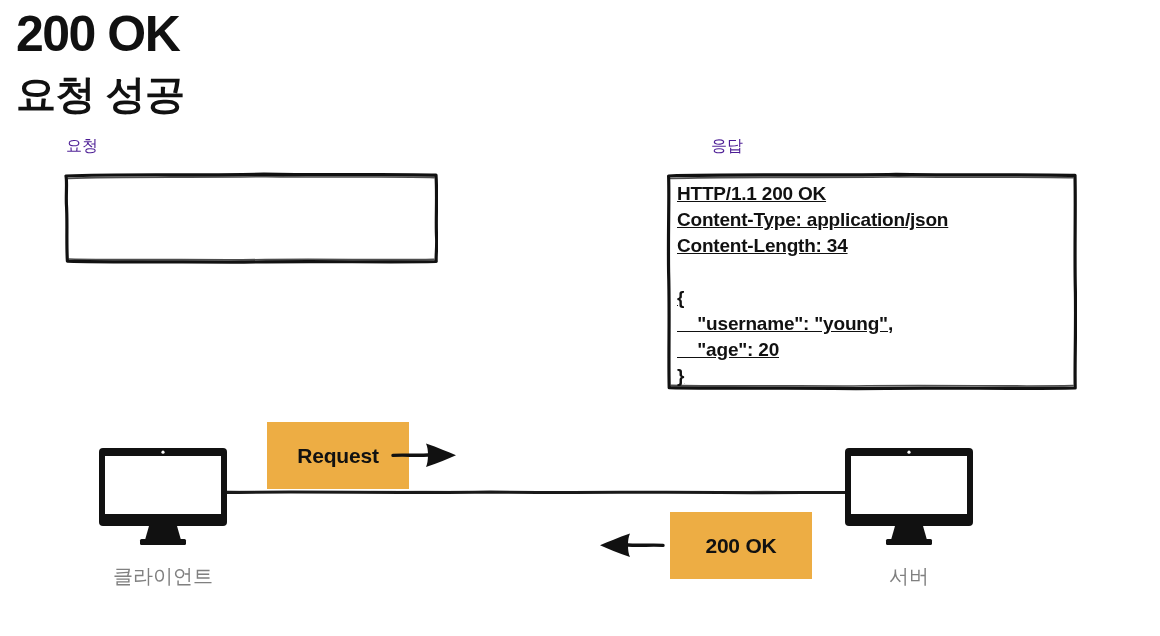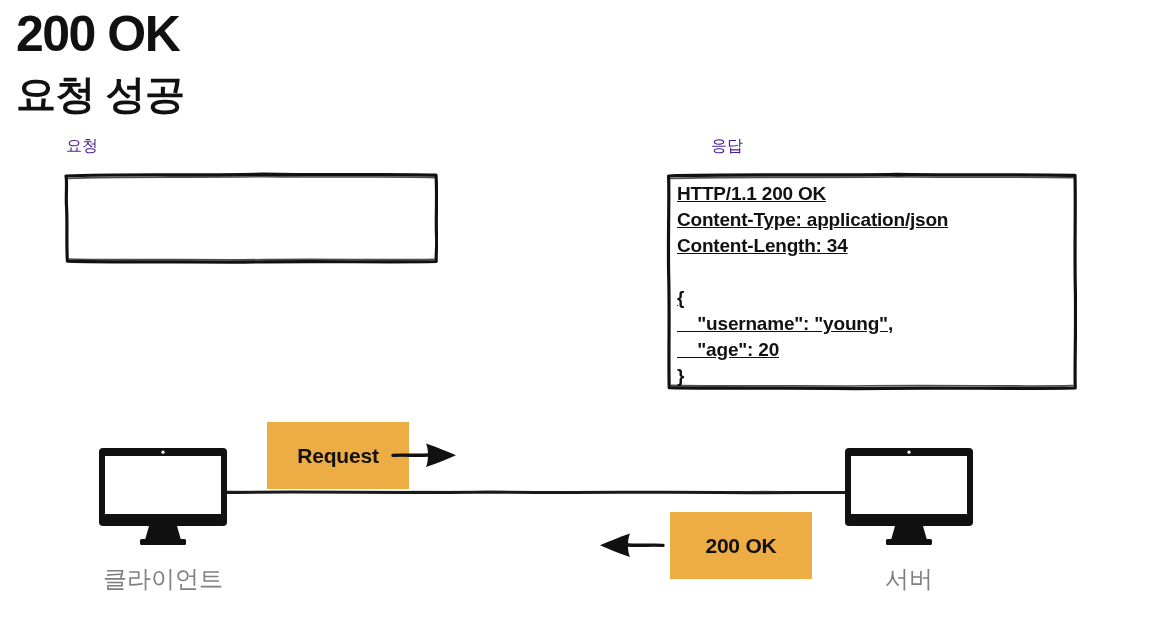--- a/index.html
+++ b/index.html
@@ -96,21 +96,21 @@
   }
 
   .monitor {
     position: absolute;
   }
   #client-monitor { left: 99px; top: 448px; width: 128px; height: 97px; }
   #server-monitor { left: 845px; top: 448px; width: 128px; height: 97px; }
 
   .node-label {
     position: absolute;
-    font-size: 24px;
+    font-size: 20px;
     color: #808080;
     white-space: nowrap;
     text-align: center;
   }
   #client-label { left: 99px; top: 563px; width: 128px; }
   #server-label { left: 845px; top: 563px; width: 128px; }
 
   .flow-box {
     position: absolute;
     display: flex;

